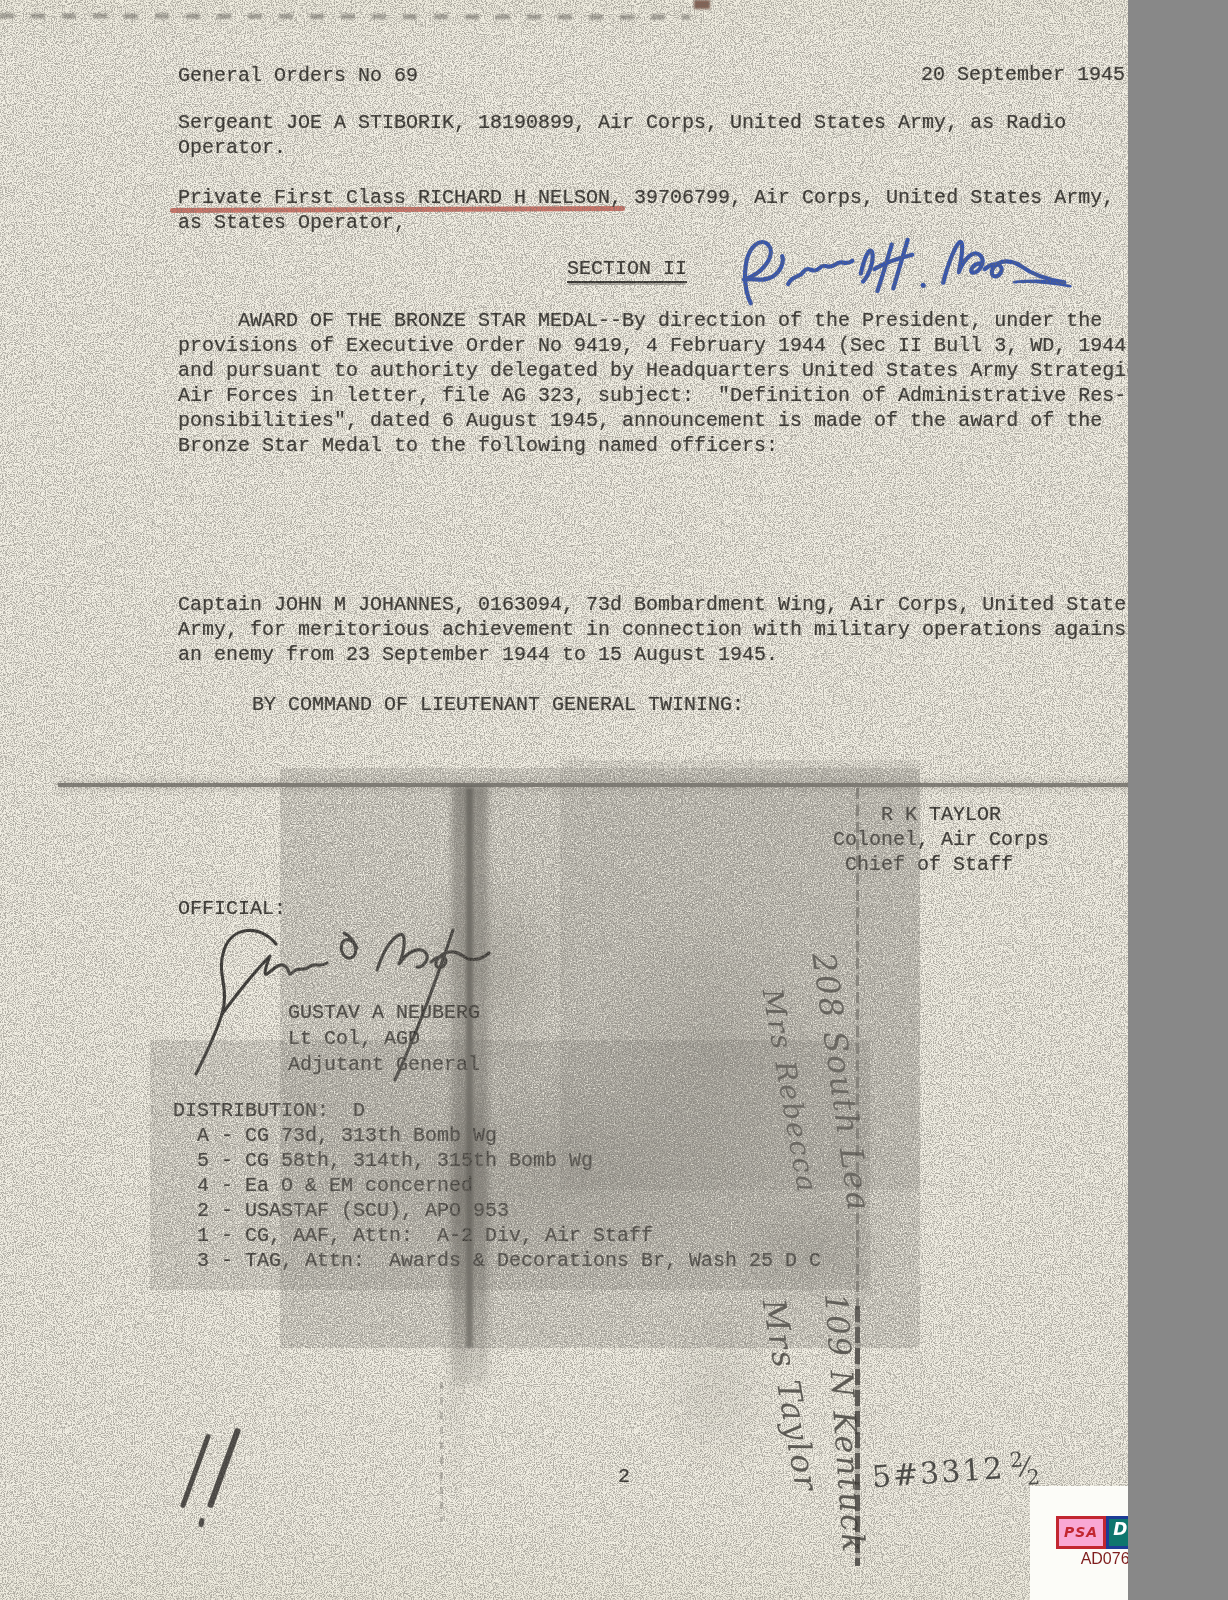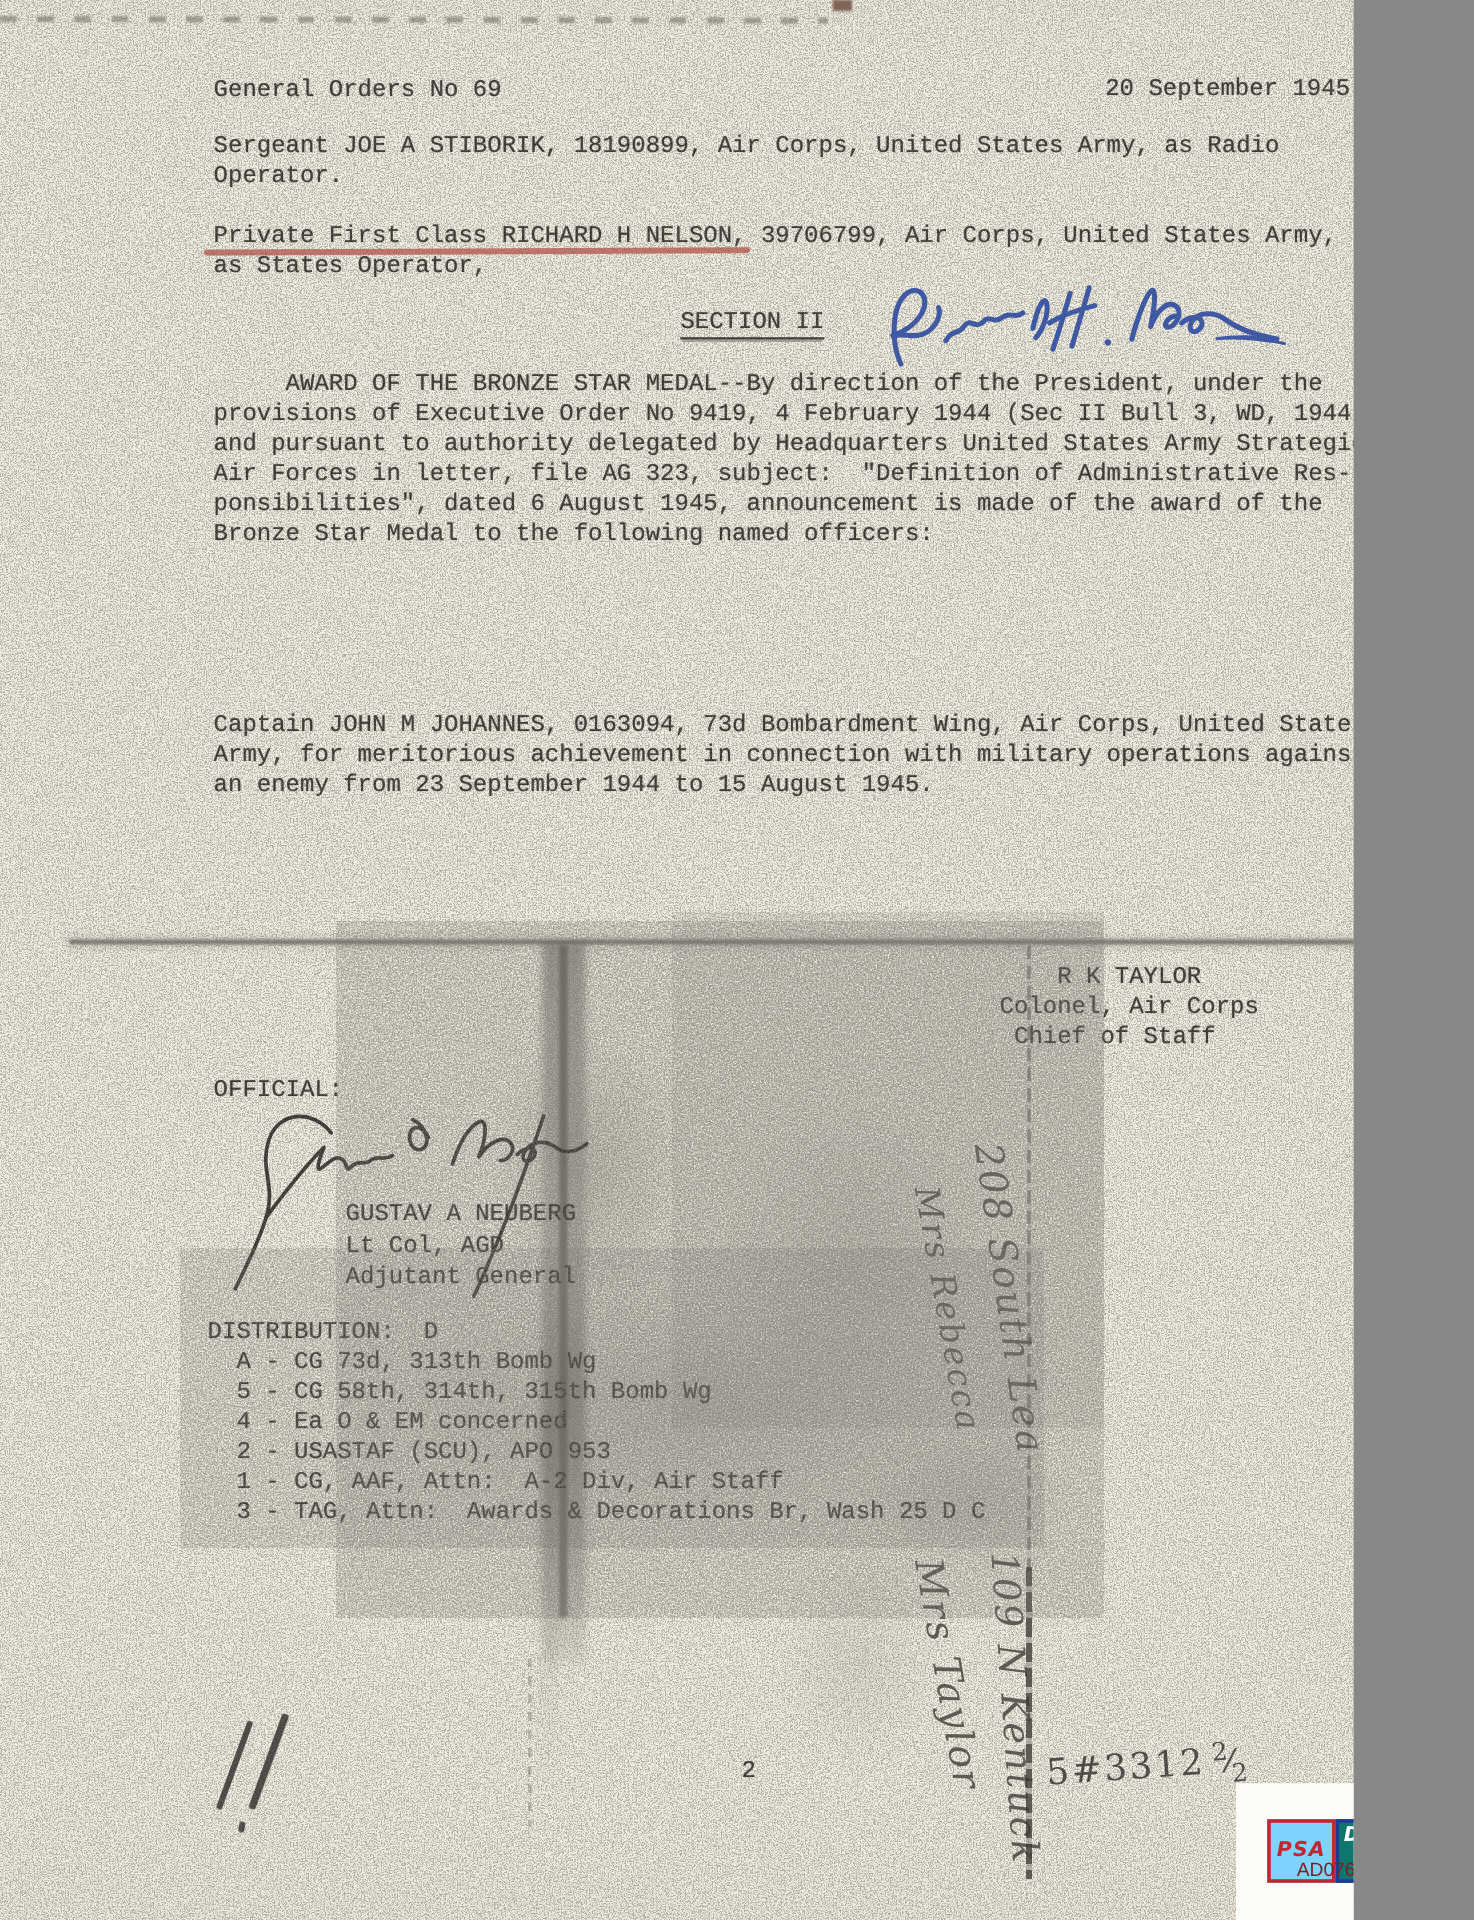--- a/index.html
+++ b/index.html
@@ -47,22 +47,22 @@
   .pencil{font-family:"DejaVu Serif",serif;font-size:30px;letter-spacing:2px;color:#2f2f2d;
           opacity:.88;transform:rotate(-4deg);white-space:nowrap;}
   .frac{display:inline-block;font-size:26px;margin-left:6px;}
   .fn{vertical-align:.5em;font-size:.8em;}
   .fs{font-size:1em;margin:0 -3px;}
   .fd{vertical-align:-.4em;font-size:.8em;}
   .tally{background:#23211f;opacity:.82;border-radius:2px;filter:blur(.3px);transform:rotate(20deg);}
   
   .sticker{left:1030px;top:1486px;width:198px;height:114px;background:#fcfcf8;}
   .logo-row{position:absolute;left:26px;top:30px;display:flex;align-items:stretch;}
-  .psa-box{border:3px solid #c22630;color:#c22630;background:#7dd3fc;font-family:"DejaVu Sans",sans-serif;
-           font-style:italic;font-weight:bold;font-size:17px;line-height:19px;padding:14px 5px;letter-spacing:1px;}
+  .psa-box{border:3px solid #c22630;color:#c22630;background:#f9a8d4;font-family:"DejaVu Sans",sans-serif;
+           font-style:italic;font-weight:bold;font-size:14px;line-height:19px;padding:4px 5px;letter-spacing:1px;}
   .dna-box{background:#0f766e;border:3px solid #1d3c96;color:#fff;font-family:"DejaVu Sans",sans-serif;
            font-style:italic;font-weight:bold;font-size:17px;line-height:19px;padding:1px 4px;letter-spacing:1px;}
   .cert{position:absolute;left:24px;top:64px;width:120px;text-align:center;
         font-family:"Liberation Sans","DejaVu Sans",sans-serif;font-size:16px;color:#7f1d1d;}
   svg.grain{position:absolute;left:0;top:0;pointer-events:none;}
   .sig{pointer-events:none;}
 </style>
 </head>
 <body>
 
@@ -82,20 +82,21 @@
 
   <div class="abs mono" style="left:178px;top:308px;">     AWARD OF THE BRONZE STAR MEDAL--By direction of the President, under the
 provisions of Executive Order No 9419, 4 February 1944 (Sec II Bull 3, WD, 1944),
 and pursuant to authority delegated by Headquarters United States Army Strategic
 Air Forces in letter, file AG 323, subject:  "Definition of Administrative Res-
 ponsibilities", dated 6 August 1945, announcement is made of the award of the
 Bronze Star Medal to the following named officers:</div>
   <div class="abs mono" style="left:178px;top:592px;">Captain JOHN M JOHANNES, 0163094, 73d Bombardment Wing, Air Corps, United States
 Army, for meritorious achievement in connection with military operations against
 an enemy from 23 September 1944 to 15 August 1945.</div>
+  <div class="abs mono" style="left:252px;top:692px;">BY COMMAND OF LIEUTENANT GENERAL TWINING:</div>
 
   <div class="abs mono" style="left:833px;top:802px;">    R K TAYLOR
 Colonel, Air Corps
  Chief of Staff</div>
   <div class="abs mono" style="left:178px;top:896px;">OFFICIAL:</div>
   <div class="abs mono" style="left:288px;top:1000px;line-height:26px;">GUSTAV A NEUBERG
 Lt Col, AGD
 Adjutant General</div>
 
   <div class="abs mono" style="left:173px;top:1098px;">DISTRIBUTION:  D

